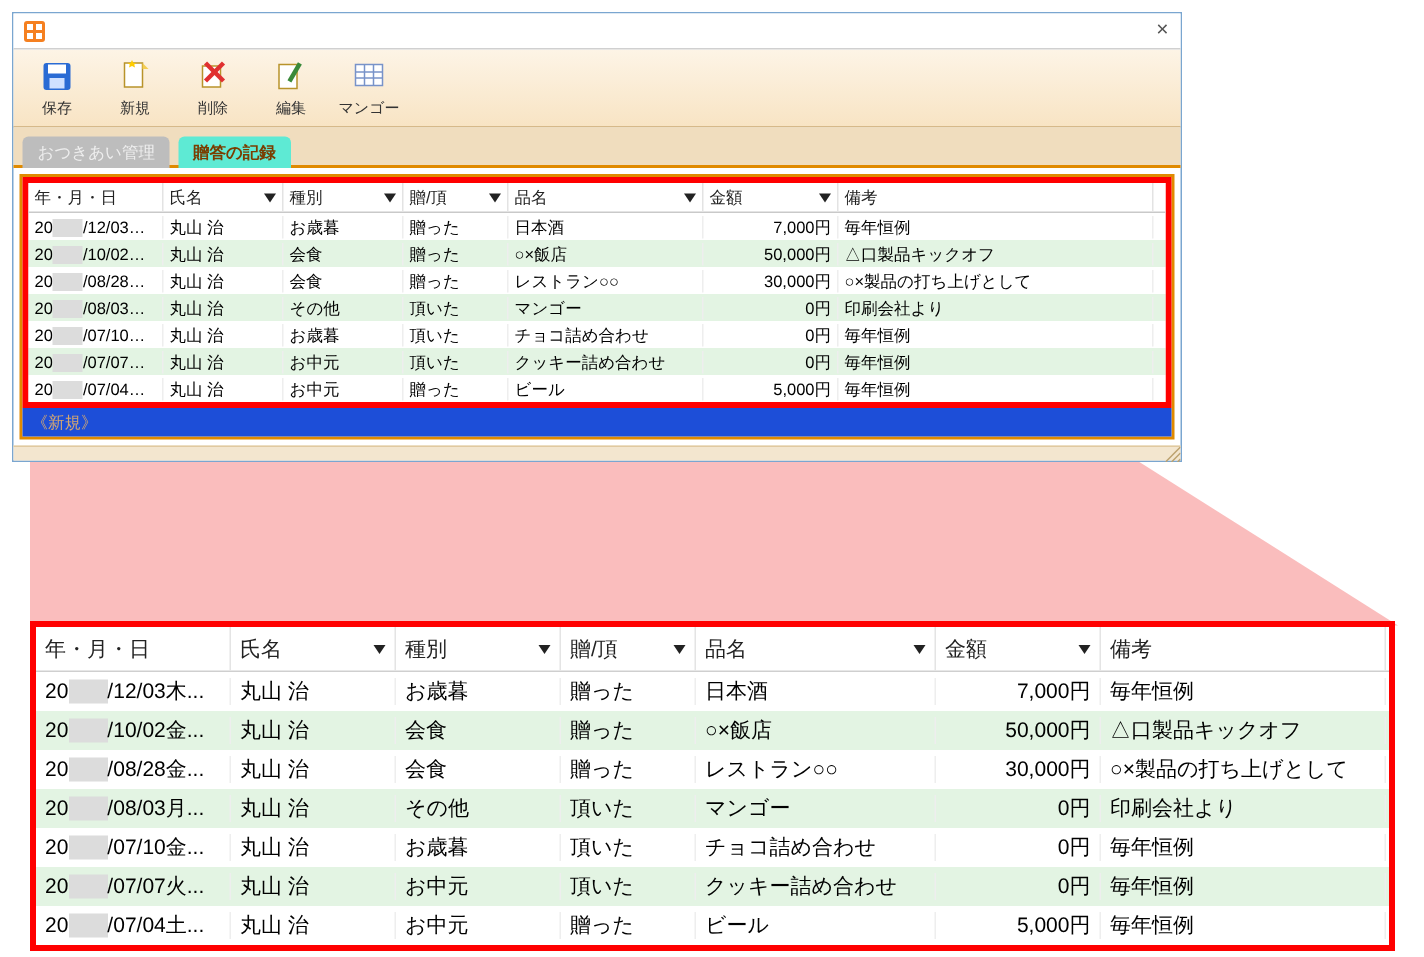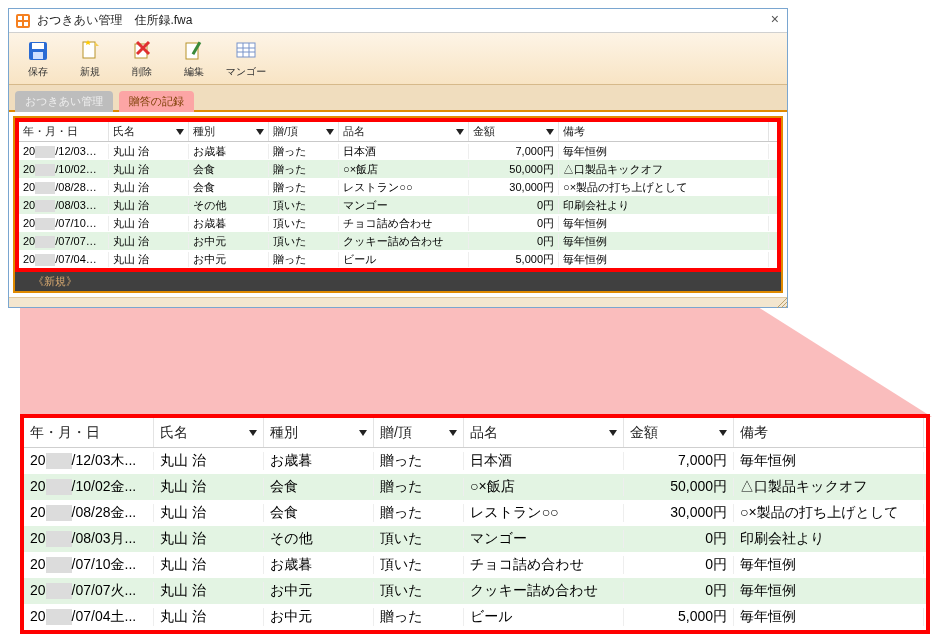--- a/index.html
+++ b/index.html
@@ -83,23 +83,23 @@
     margin-right: 2px;
     position: relative;
     top: 2px;
     cursor: pointer;
   }
   .tab.inactive {
     background: #bdbdbd;
     color: #eee;
   }
   .tab.active {
-    background: #fca5a5;
+    background: #5eead4;
     color: #7a3d00;
-    font-weight: normal;
+    font-weight: bold;
   }
   
   .grid-wrap {
     border: 2px solid #e08a00;
     margin: 4px;
     background: #fff;
     position: relative;
   }
   .red-box {
     border: 4px solid #ff0000;
@@ -139,23 +139,23 @@
   .grid-body .cell {
     padding: 0 4px;
     border-right: 1px solid #eee;
     overflow: hidden;
     white-space: nowrap;
     text-overflow: ellipsis;
   }
   .cell.amount { text-align: right; }
   .newrow {
     color: #d6a870;
-    padding: 2px 18px;
+    padding: 2px 6px;
     font-size: 11px;
-    background: #404040;
+    background: #1d4ed8;
   }
   .bottom-strip {
     height: 10px;
     background: #f3e6cf;
     border-top: 1px solid #e0c9a0;
     position: relative;
   }
   .bottom-strip .resize {
     position: absolute;
     right: 0; bottom: 0;
@@ -229,21 +229,20 @@
   <div class="titlebar">
     <span class="app-icon">
       <svg width="16" height="16">
           <rect x="1" y="1" width="14" height="14" rx="2" fill="#f58020"></rect>
           <rect x="3" y="3" width="4" height="4" fill="#fff"></rect>
           <rect x="9" y="3" width="4" height="4" fill="#fff"></rect>
           <rect x="3" y="9" width="4" height="4" fill="#fff"></rect>
           <rect x="9" y="9" width="4" height="4" fill="#fff"></rect>
         </svg>
     </span>
-    <span class="title-text">おつきあい管理　住所録.fwa</span>
     <span class="close">×</span>
   </div>
 
   <div class="toolbar">
     <div class="tool-btn">
       <div class="icon-slot">
         <svg width="22" height="22">
             <rect x="2" y="2" width="18" height="18" rx="2" fill="#2a6bd4"></rect>
             <rect x="5" y="3" width="12" height="6" fill="#fff"></rect>
             <rect x="6" y="12" width="10" height="7" fill="#cfe0ff"></rect>

